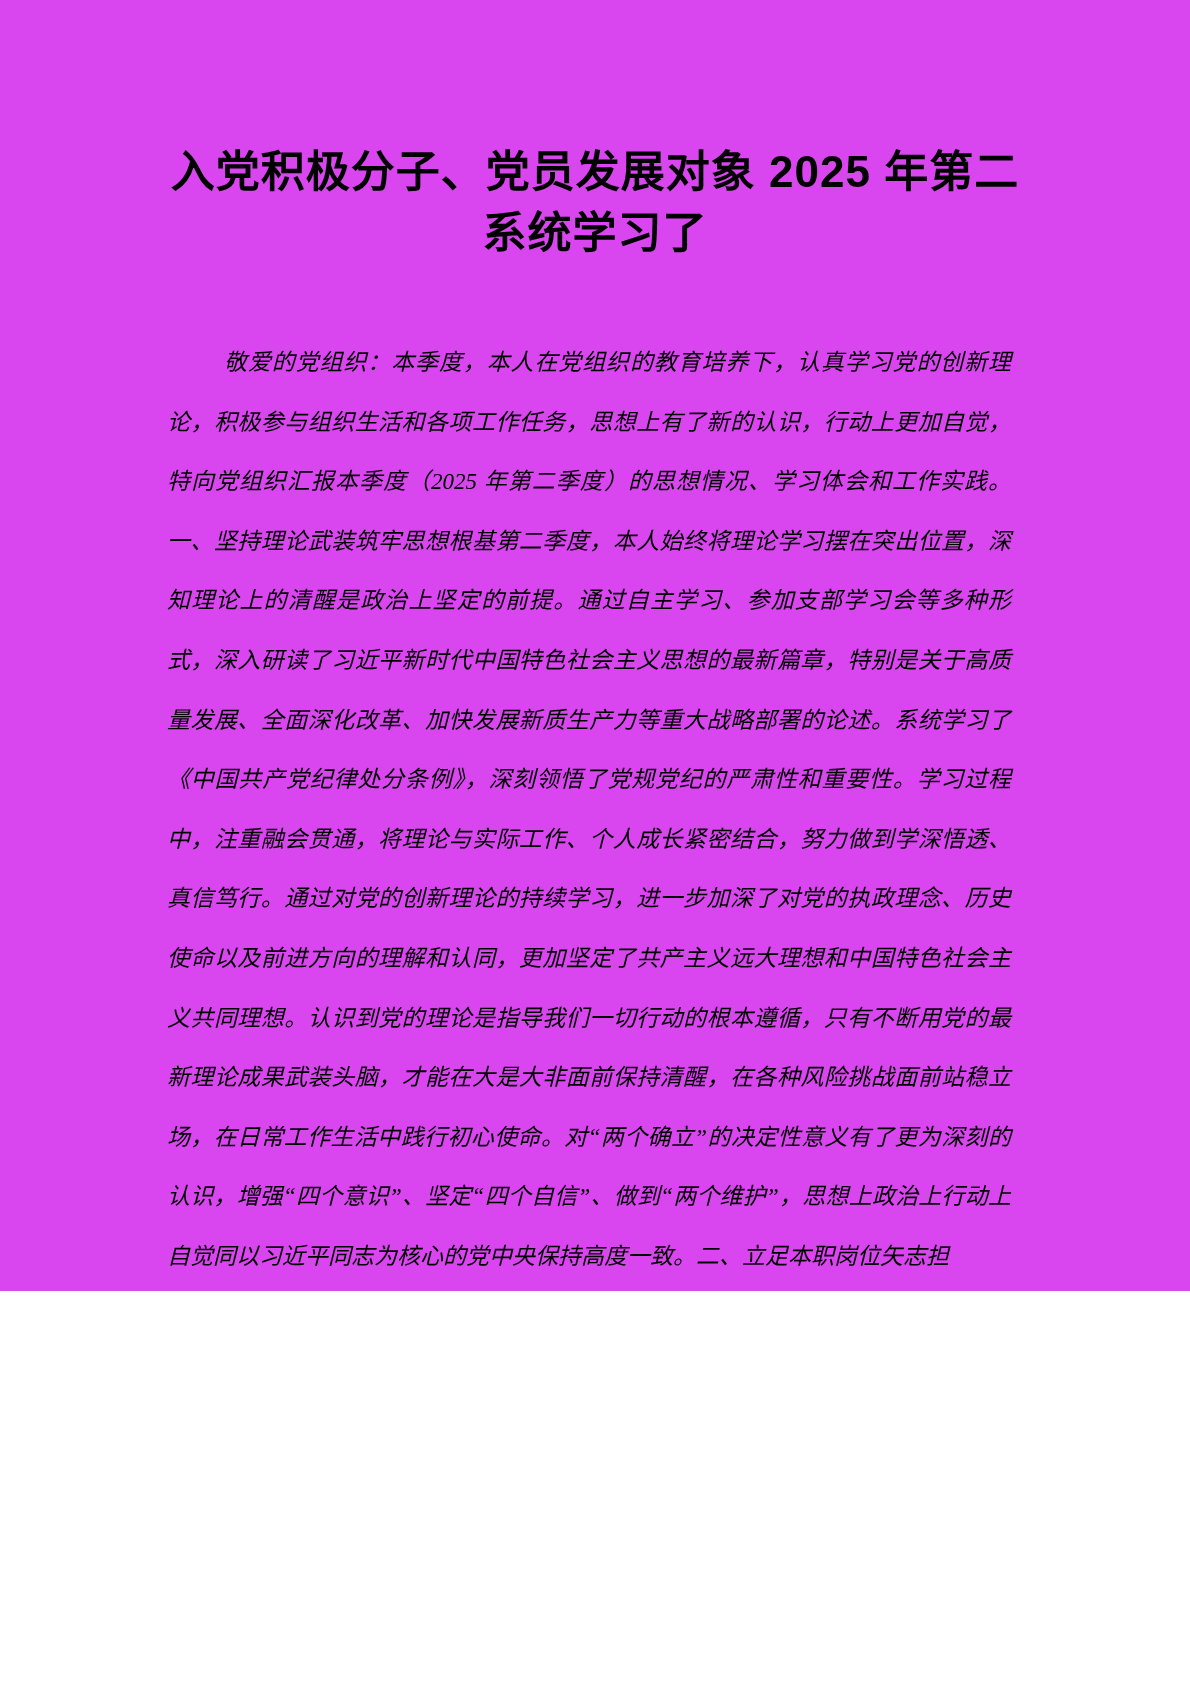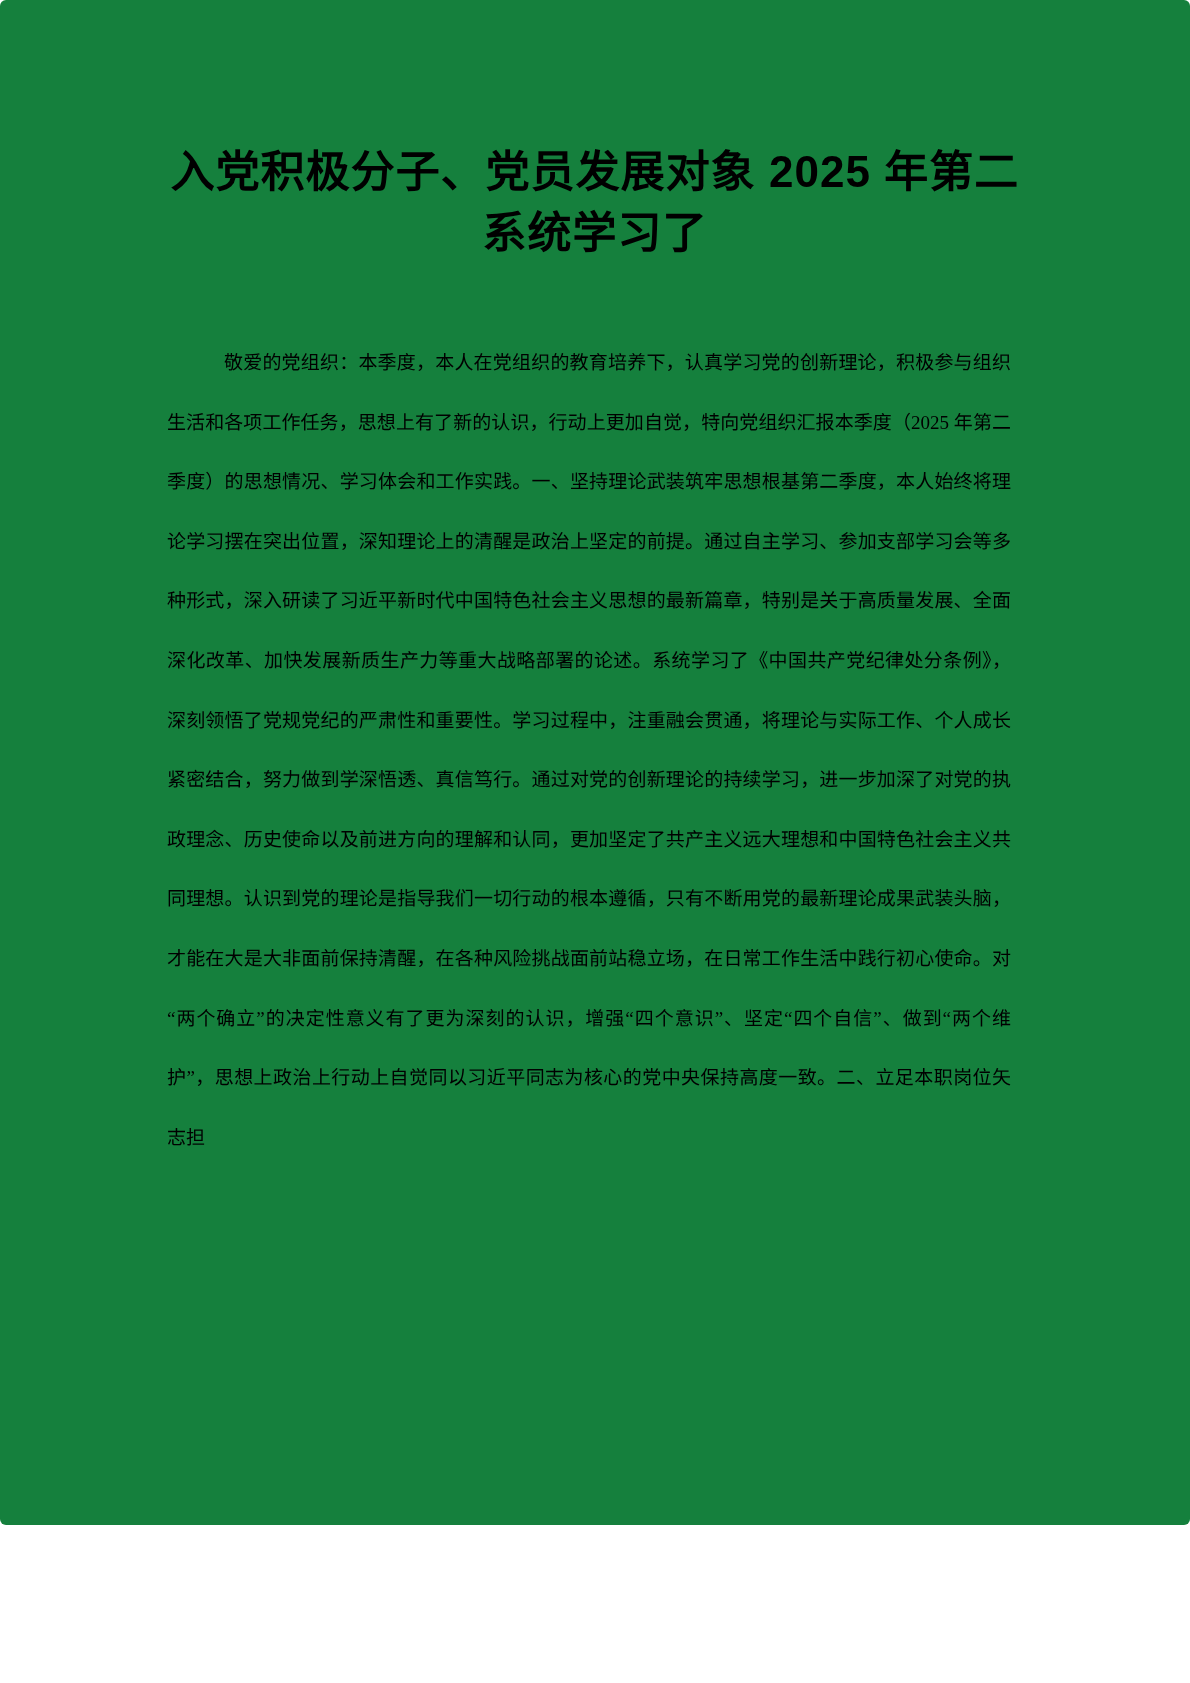--- a/index.html
+++ b/index.html
@@ -3,46 +3,46 @@
 <meta charset="utf-8">
 <style>
   html, body {
     margin: 0;
     padding: 0;
     background: #ffffff;
   }
   .page {
     position: relative;
     width: 1190px;
-    height: 1525px;
+    height: 1291px;
     margin: 0 auto;
-    background: #15803d;
+    background: #d946ef;
     color: #000000;
     overflow: hidden;
-    border-radius: 6px;
   }
   .doc-title {
     margin: 141px 165px 0 165px;
     text-align: center;
     font-family: "Liberation Sans", sans-serif;
     font-weight: 700;
     font-size: 44px;
     line-height: 61px;
     letter-spacing: 1px;
     color: #000000;
   }
   .doc-body {
     margin: 70px 12px 0 0;
     padding: 0 167px;
     font-family: "Liberation Serif", serif;
-    font-size: 19px;
+    font-size: 23px;
     line-height: 59.6px;
     text-align: justify;
     text-indent: 57px;
     color: #000000;
+    font-style: italic;
   }
 </style>
 </head>
 <body>
 
 <div class="page">
 
   <div class="doc-title">
     <div>入党积极分子、党员发展对象 2025 年第二</div>
     <div>系统学习了</div>

